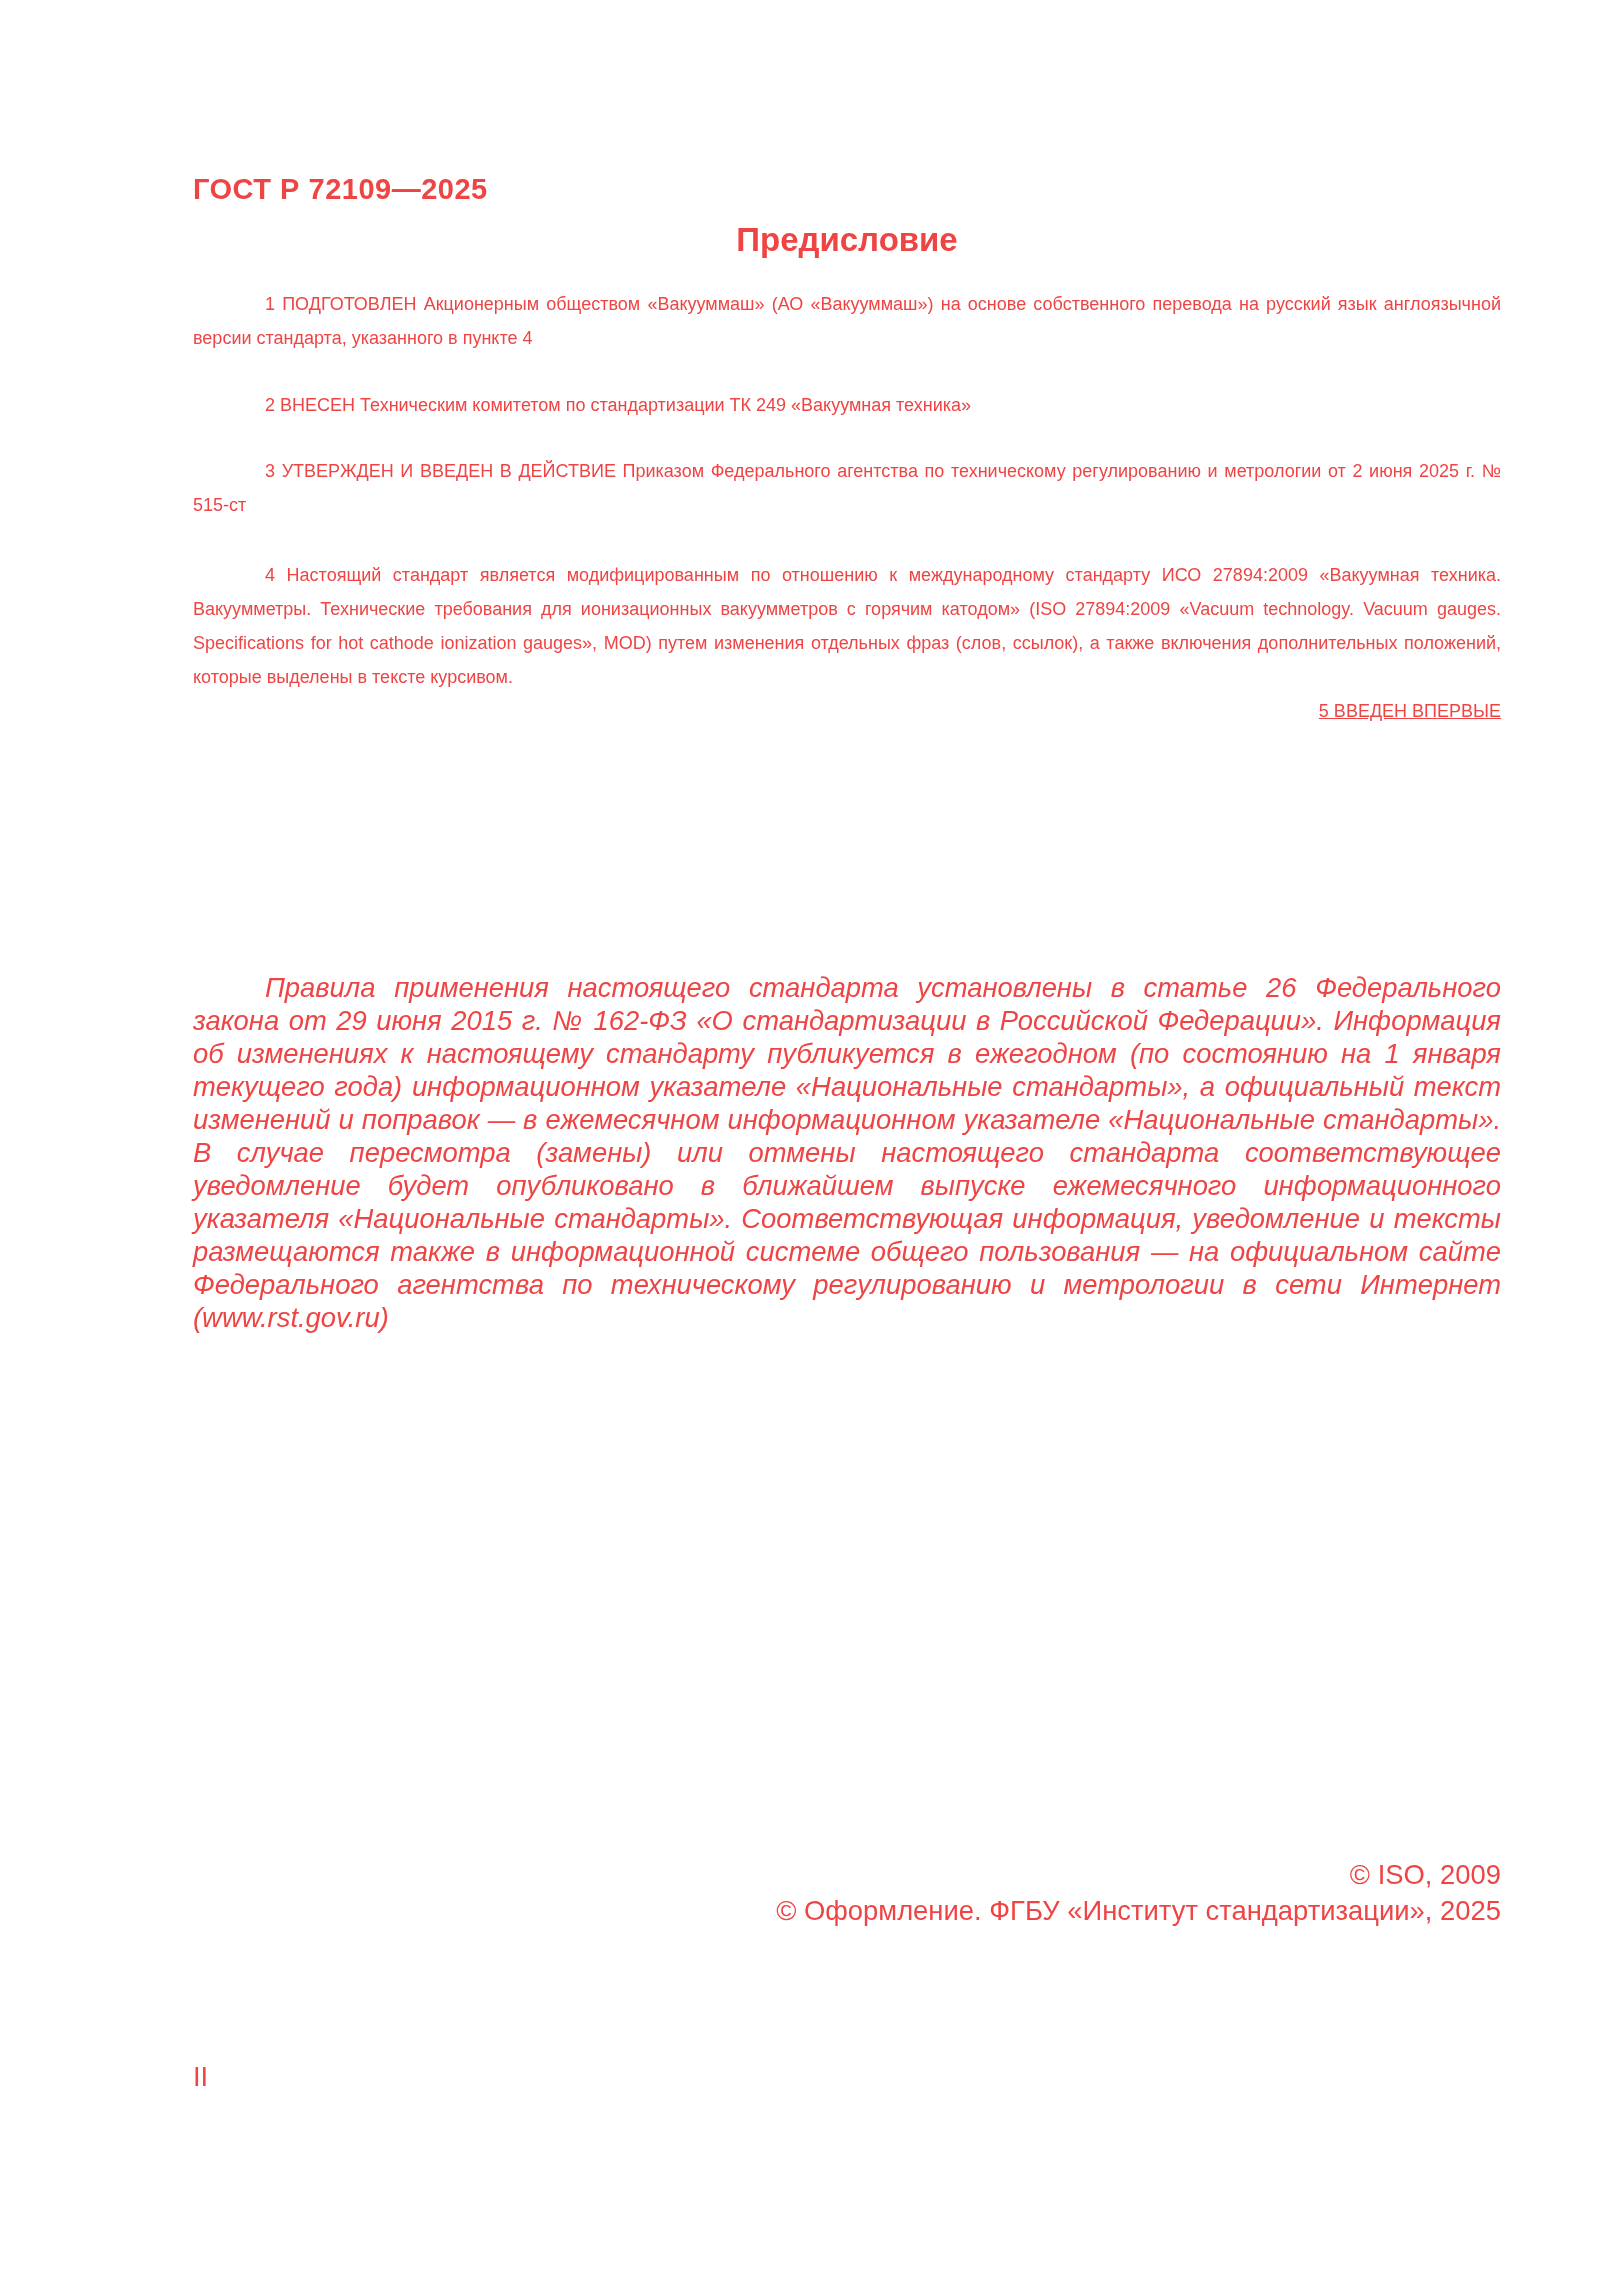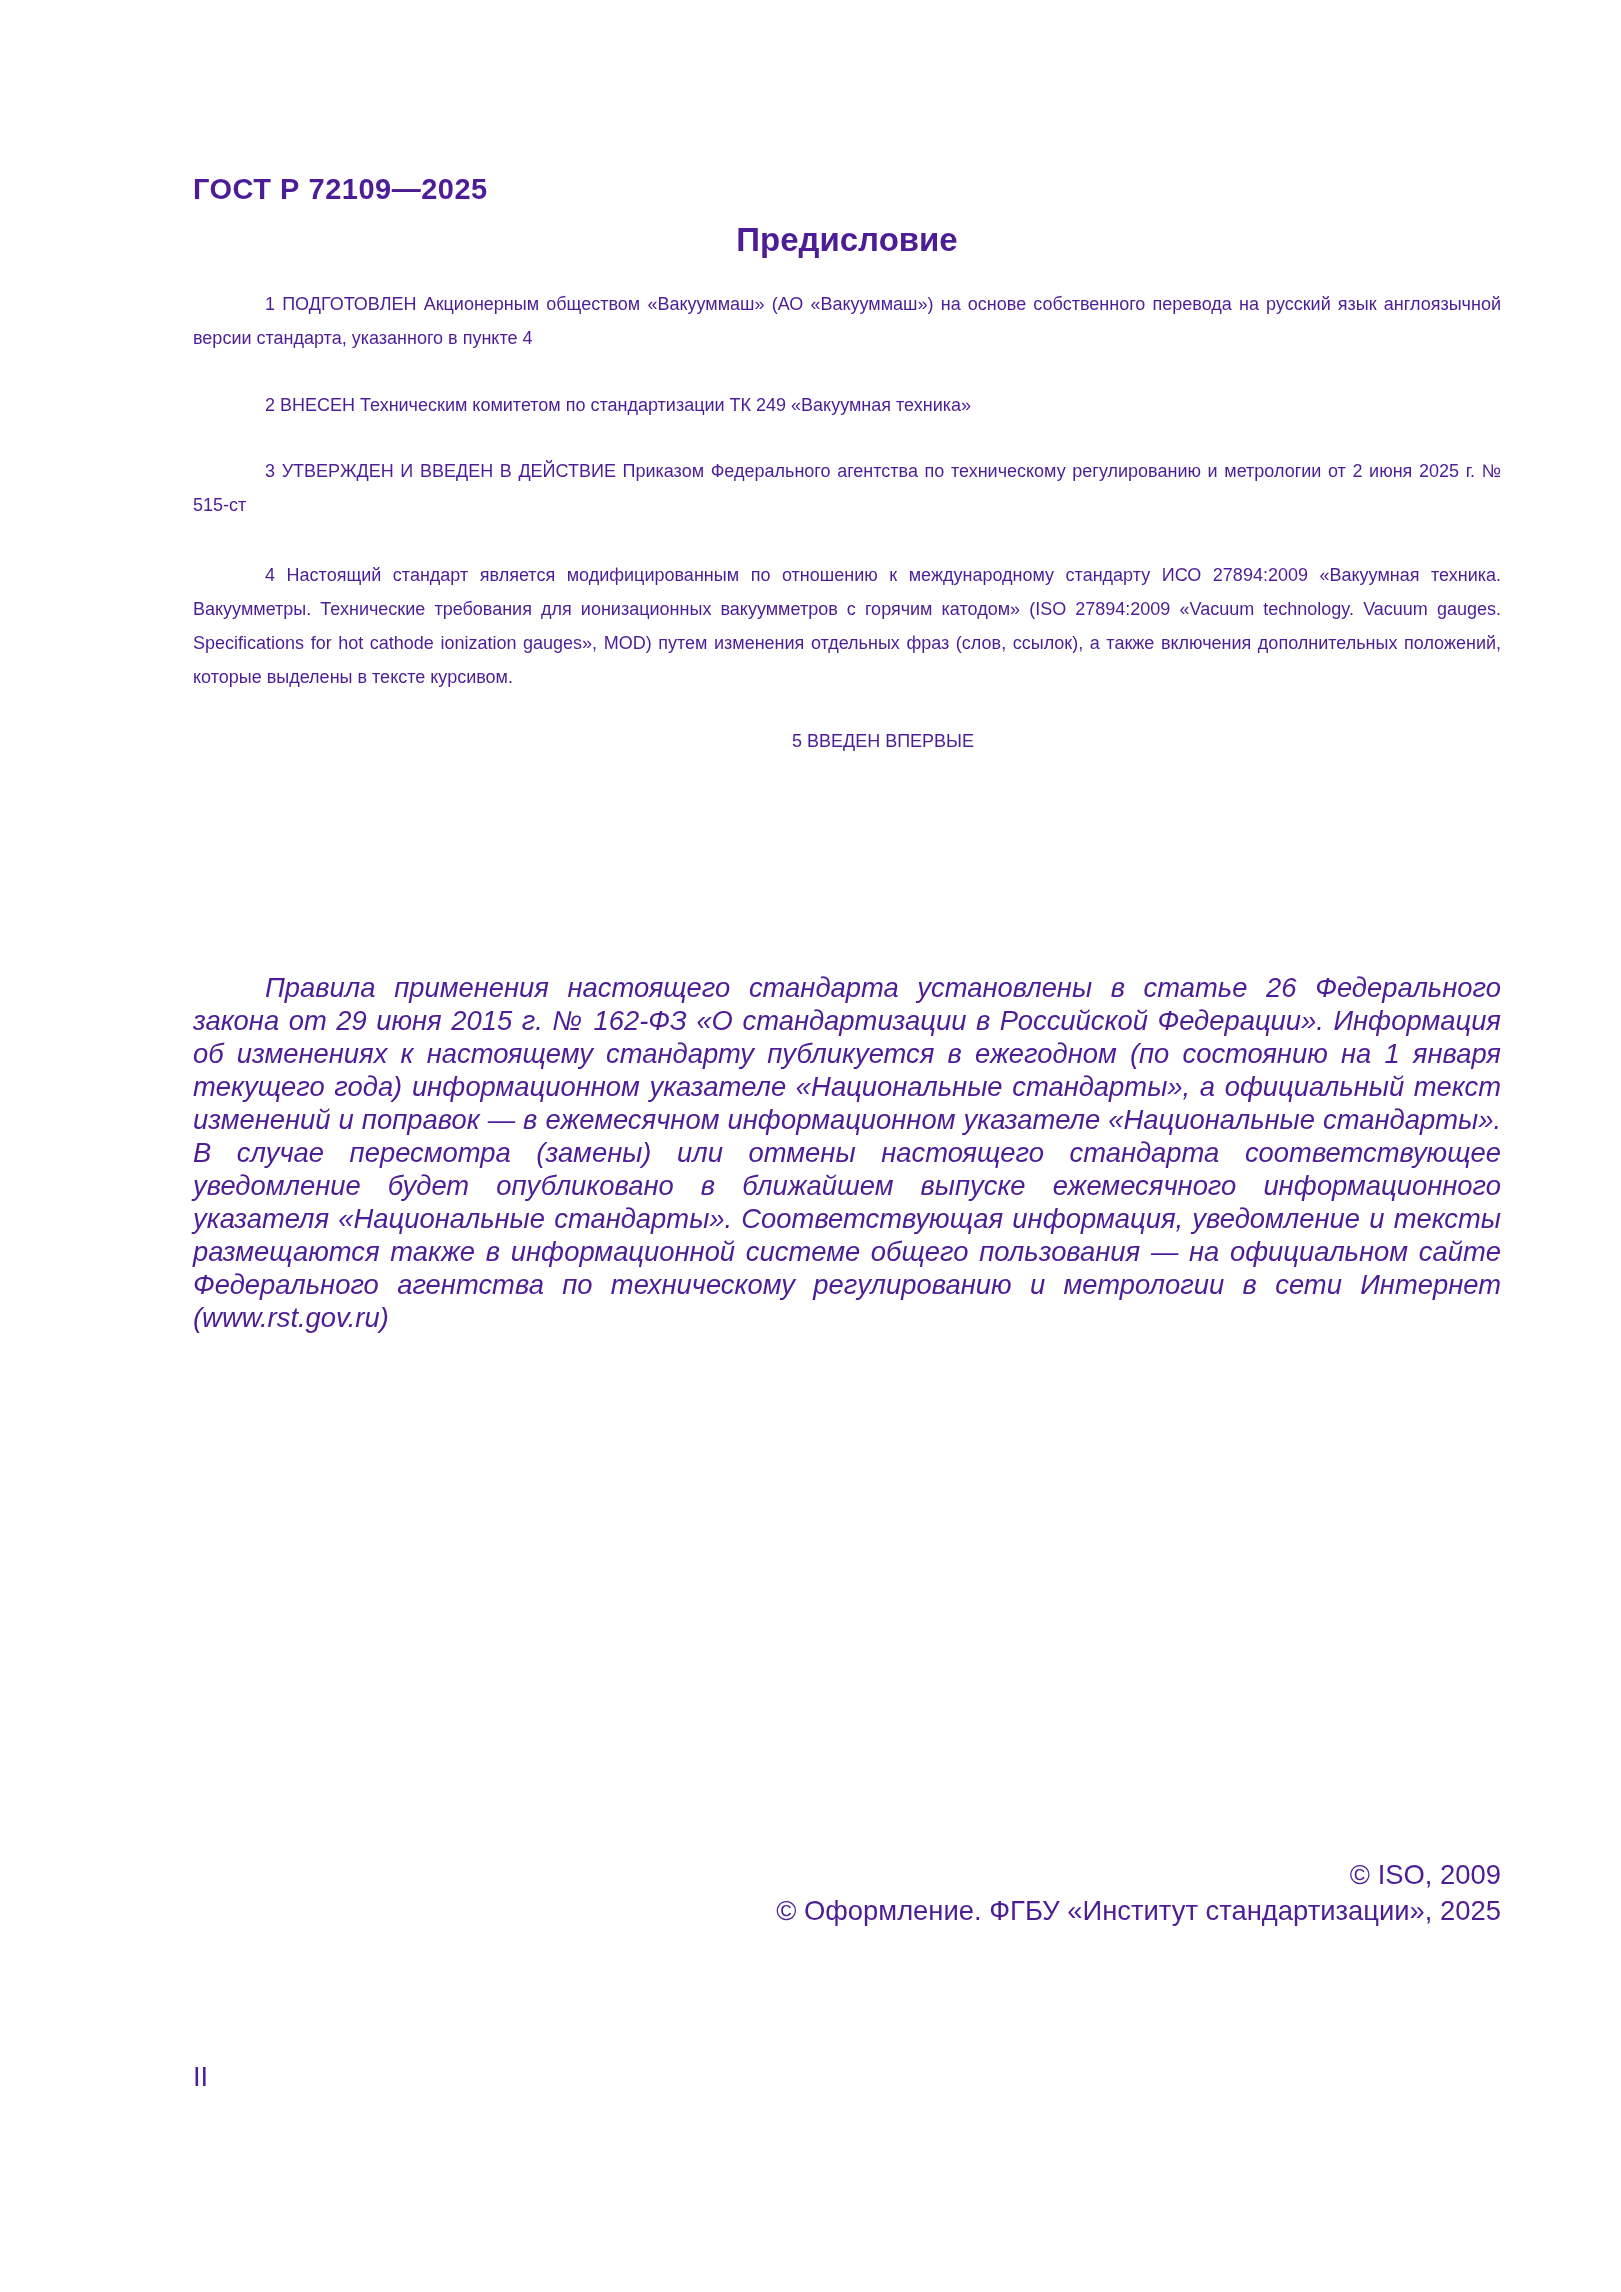--- a/index.html
+++ b/index.html
@@ -2,21 +2,21 @@
 <html lang="ru"><head>
 <meta charset="utf-8">
 <style>
   * { box-sizing: border-box; }
   html, body { margin: 0; padding: 0; background: #ffffff; }
   .page {
     position: relative;
     width: 1621px;
     height: 2293px;
     background: #ffffff;
-    color: #4c1d95;
+    color: #ef4444;
     font-family: "Liberation Sans", sans-serif;
     overflow: hidden;
   }
   .doc-header {
     position: absolute;
     left: 193px;
     top: 173px;
     font-size: 29px;
     font-weight: 700;
     letter-spacing: 0.5px;
@@ -39,21 +39,21 @@
     width: 1308px;
     font-size: 18px;
     line-height: 34px;
     text-align: justify;
   }
   .foreword p { margin: 0; text-indent: 72px; }
   .foreword p.item-2 { margin-top: 33px; }
   .foreword p.item-3 { margin-top: 32px; }
   .foreword p.item-4 { margin-top: 36px; }
   .foreword p.item-4b { margin-top: 0; }
-  .foreword p.item-5 { margin-top: 30px; text-align: center; }
+  .foreword p.item-5 { margin-top: 0; text-align: right; text-decoration: underline; }
   .legal-notice {
     position: absolute;
     left: 193px;
     top: 971px;
     width: 1308px;
     margin: 0;
     font-size: 27.4px;
     line-height: 33px;
     font-style: italic;
     text-align: justify;

